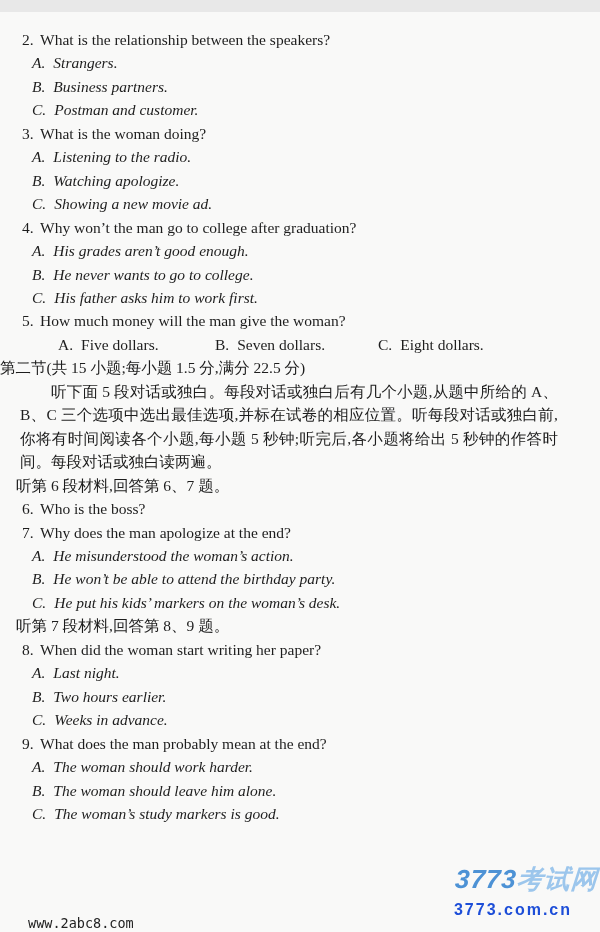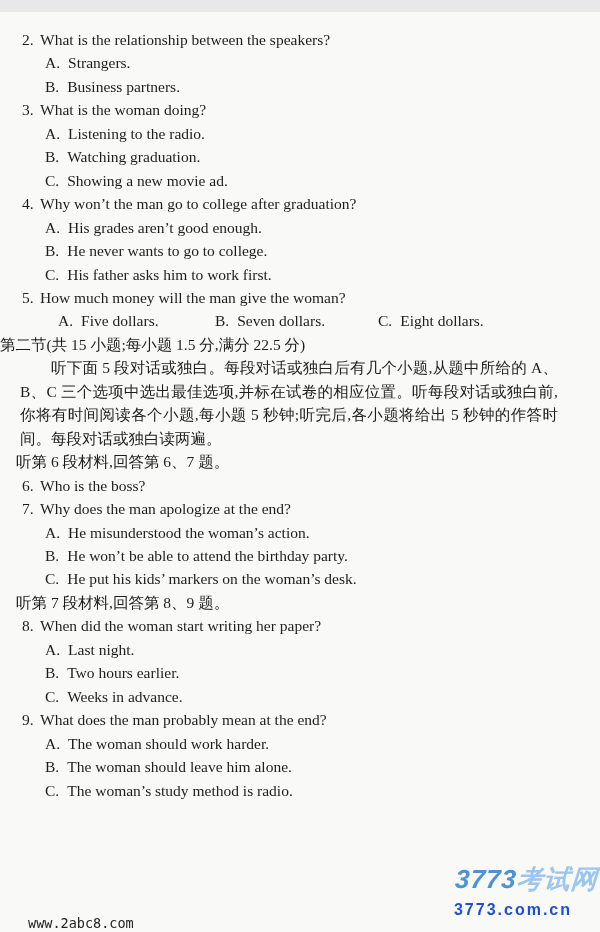--- a/index.html
+++ b/index.html
@@ -6,21 +6,21 @@
   .doc {
     position:relative; width:600px; height:932px; margin:12px auto;
     background:#f9f9f8;
     font-family:"Liberation Serif","DejaVu Serif",serif;
     color:#1d1d1d; font-size:15.5px; line-height:23.45px;
     overflow:hidden;
   }
   .content { position:absolute; top:16px; left:0; width:580px; }
   .q-head { padding-left:22px; }
   .qnum { display:inline-block; min-width:14px; margin-right:4px; }
-  .opt { padding-left:45px; }
+  .opt { padding-left:32px;font-style:italic; }
   .olabel { margin-right:8px; }
   .opt-row { padding-left:58px; display:flex; }
   .q5cols .c1 { width:157px; } .q5cols .c2 { width:163px; }
   .q6cols .c1 { width:153px; } .q6cols .c2 { width:147px; }
   .sec-heading { font-weight:normal; }
   .instructions {
     margin:0 22px 0 20px; text-align:justify; text-indent:2em;
   }
   .material-line { padding-left:16px; }
   .footer-site {
@@ -51,26 +51,27 @@
 </head>
 <body>
 
 <div class="doc">
   <div class="content">
 
     <div>
       <div class="q-head"><span class="qnum">2.</span><span>What is the relationship between the speakers?</span></div>
       <div class="opt"><span class="olabel">A.</span><span>Strangers.</span></div>
       <div class="opt"><span class="olabel">B.</span><span>Business partners.</span></div>
+      <div class="opt"><span class="olabel">C.</span><span>Postman and customer.</span></div>
     </div>
 
     <div>
       <div class="q-head"><span class="qnum">3.</span><span>What is the woman doing?</span></div>
       <div class="opt"><span class="olabel">A.</span><span>Listening to the radio.</span></div>
-      <div class="opt"><span class="olabel">B.</span><span>Watching graduation.</span></div>
+      <div class="opt"><span class="olabel">B.</span><span>Watching apologize.</span></div>
       <div class="opt"><span class="olabel">C.</span><span>Showing a new movie ad.</span></div>
     </div>
 
     <div>
       <div class="q-head"><span class="qnum">4.</span><span>Why won’t the man go to college after graduation?</span></div>
       <div class="opt"><span class="olabel">A.</span><span>His grades aren’t good enough.</span></div>
       <div class="opt"><span class="olabel">B.</span><span>He never wants to go to college.</span></div>
       <div class="opt"><span class="olabel">C.</span><span>His father asks him to work first.</span></div>
     </div>
 
@@ -105,21 +106,21 @@
       <div class="q-head"><span class="qnum">8.</span><span>When did the woman start writing her paper?</span></div>
       <div class="opt"><span class="olabel">A.</span><span>Last night.</span></div>
       <div class="opt"><span class="olabel">B.</span><span>Two hours earlier.</span></div>
       <div class="opt"><span class="olabel">C.</span><span>Weeks in advance.</span></div>
     </div>
 
     <div>
       <div class="q-head"><span class="qnum">9.</span><span>What does the man probably mean at the end?</span></div>
       <div class="opt"><span class="olabel">A.</span><span>The woman should work harder.</span></div>
       <div class="opt"><span class="olabel">B.</span><span>The woman should leave him alone.</span></div>
-      <div class="opt"><span class="olabel">C.</span><span>The woman’s study method is radio.</span></div>
+      <div class="opt"><span class="olabel">C.</span><span>The woman’s study markers is good.</span></div>
     </div>
 
   </div>
 
   <div class="footer-site">www.2abc8.com</div>
   <div class="footer-page">英语试卷 A 型 第 2 页(共 12 页)</div>
   <div class="wm-logo"><span class="num">3773</span><span class="cn">考试网</span></div>
   <div class="wm-url">3773.com.cn</div>
 </div>
 

